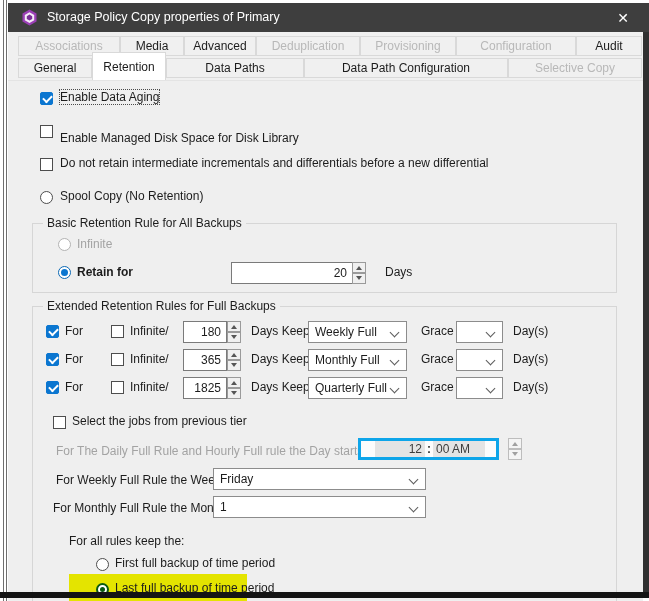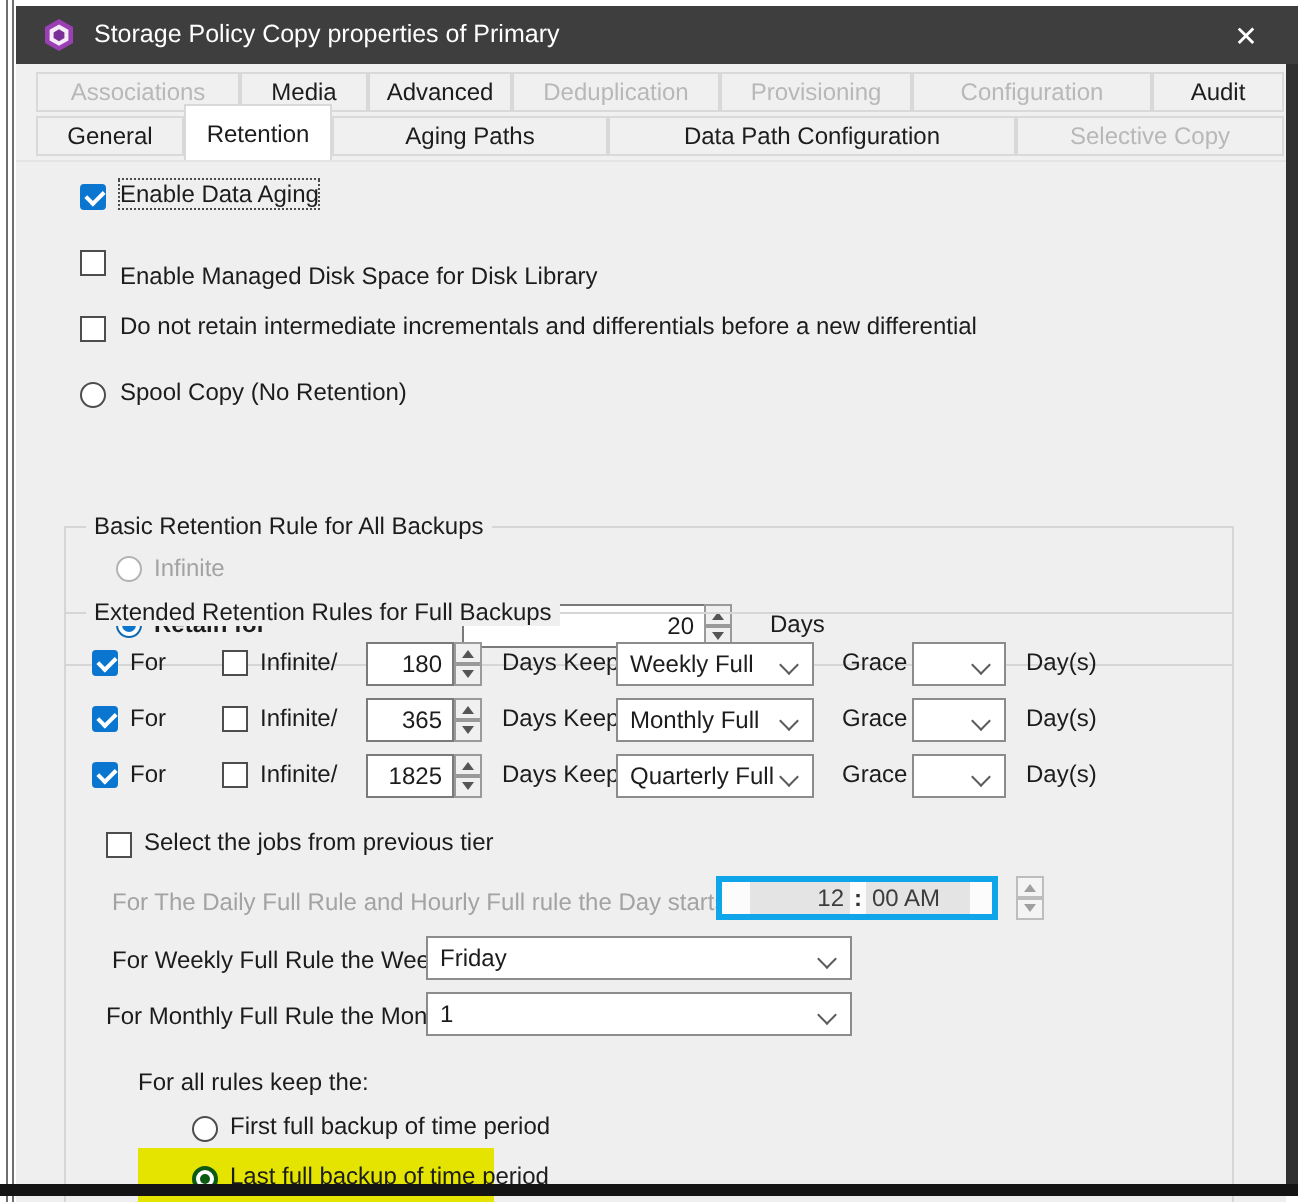--- a/index.html
+++ b/index.html
@@ -137,21 +137,21 @@
     <div class="tab r1 t-audit">
         <span>Audit</span>
       </div>
     <div class="tab r2 t-gen">
         <span>General</span>
       </div>
     <div class="tab r2 t-ret selected">
         <span>Retention</span>
       </div>
     <div class="tab r2 t-dp">
-        <span>Aging Paths</span>
+        <span>Data Paths</span>
       </div>
     <div class="tab r2 t-dpc">
         <span>Data Path Configuration</span>
       </div>
     <div class="tab r2 t-sel disabled">
         <span>Selective Copy</span>
       </div>
   </div>
 
   <div class="content">
@@ -161,21 +161,21 @@
 
     <span class="cb" style="left:32px; top:44px;"></span>
     <span class="lbl" style="left:52px; top:50px;">Enable Managed Disk Space for Disk Library</span>
 
     <span class="cb" style="left:32px; top:77px;"></span>
     <span class="lbl" style="left:52px; top:75px;">Do not retain intermediate incrementals and differentials before a new differential</span>
 
     <span class="radio" style="left:32px; top:110px;"></span>
     <span class="lbl" style="left:52px; top:108px;">Spool Copy (No Retention)</span>
 
-    <div class="groupbox" style="left:24px; top:142px; width:585px; height:70px;margin-top:40px;">
+    <div class="groupbox" style="left:24px; top:142px; width:585px; height:70px;">
       <span class="group-title">Basic Retention Rule for All Backups</span>
       <span class="radio disabled" style="left:25px; top:14px;"></span>
       <span class="lbl gray" style="left:44px; top:13px;">Infinite</span>
       <span class="radio selected" style="left:25px; top:42px;"></span>
       <span class="lbl" style="left:44px; top:41px; font-weight:bold;">Retain for</span>
       <span class="textbox num" style="left:198px; top:38px; width:122px; height:22px;">20</span>
       <span class="spinner" style="left:319px; top:38px; height:22px;">
         <span class="spin-btn spin-up"></span>
         <span class="spin-btn spin-down"></span>
       </span>

